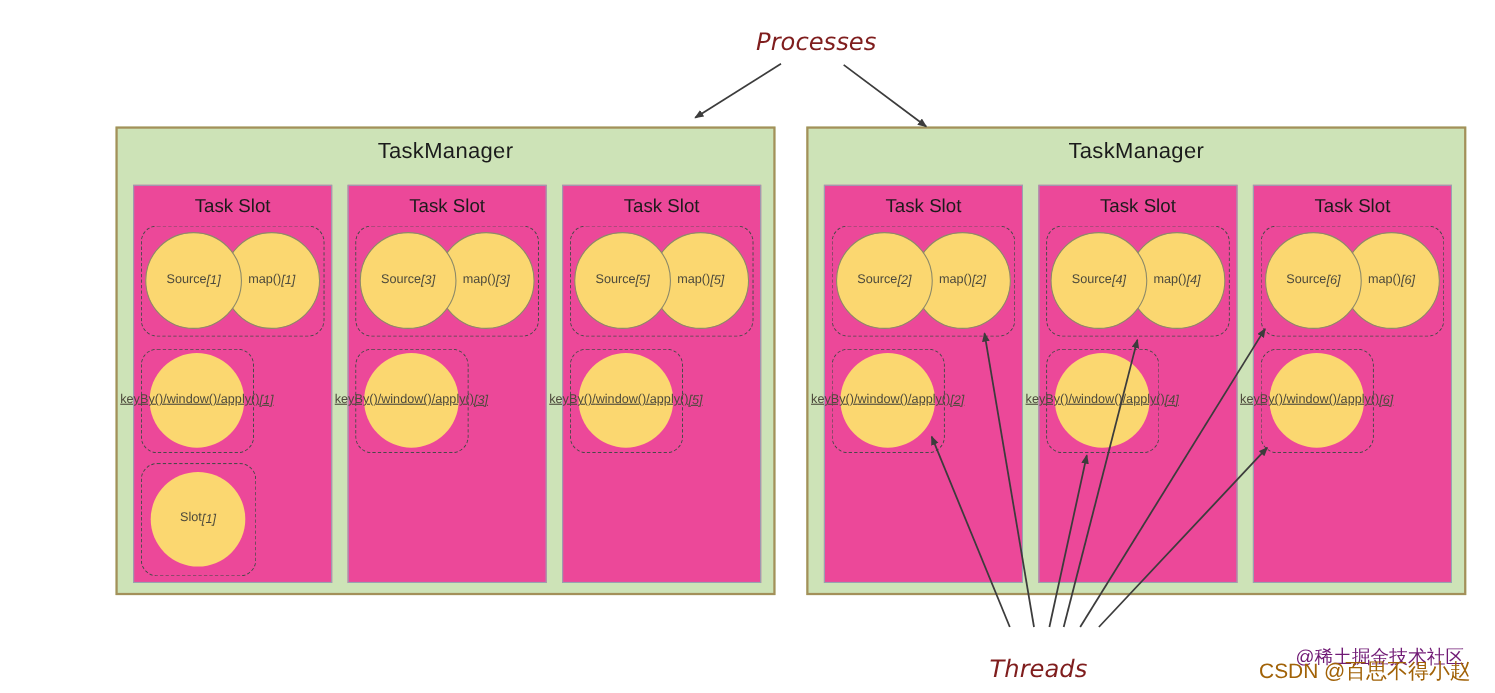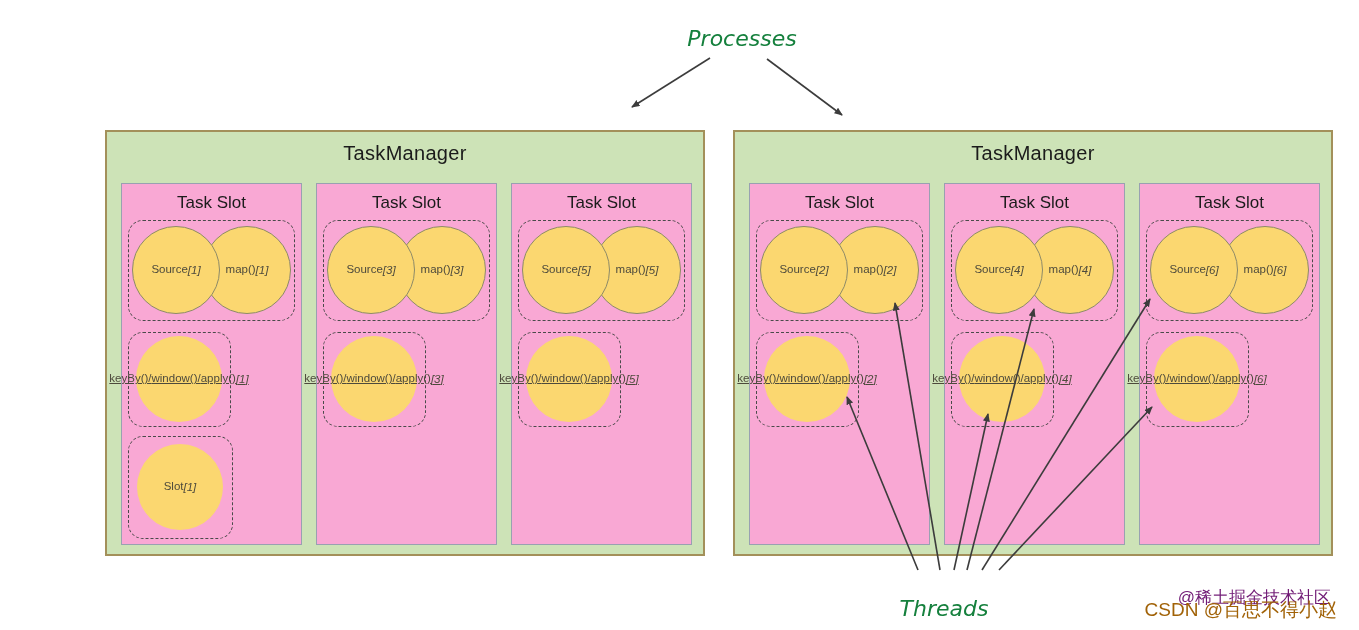--- a/index.html
+++ b/index.html
@@ -1,34 +1,34 @@
 <!DOCTYPE html>
 <html><head>
 <meta charset="utf-8">
 <style>
   html,body{margin:0;padding:0;background:#ffffff;}
   .canvas{position:relative;width:1359px;height:630px;background:#ffffff;overflow:hidden;
           font-family:"Liberation Sans","DejaVu Sans",sans-serif;}
 
   
   .flabel{position:absolute;font-family:"DejaVu Sans","Liberation Sans",sans-serif;
-          font-style:italic;font-size:22px;color:#15803d;text-align:center;}
+          font-style:italic;font-size:22px;color:#7f1d1d;text-align:center;}
   .processes{left:647px;top:26px;width:190px;}
   .threads{left:854px;top:596px;width:180px;font-style:italic;}
 
   
-  .tm{position:absolute;top:130px;width:600px;height:426px;background:#cde3b7;
+  .tm{position:absolute;top:115px;width:600px;height:426px;background:#cde3b7;
       border:2px solid #a3905a;box-sizing:border-box;}
   .tm-left{left:105px;}
   .tm-right{left:733px;}
   .tm-title{position:absolute;top:10px;left:0;width:100%;text-align:center;
             font-size:20px;color:#1b1b1b;letter-spacing:.3px;}
 
   
-  .slot{position:absolute;top:51px;width:181px;height:362px;background:#f9a8d4;
+  .slot{position:absolute;top:51px;width:181px;height:362px;background:#ec4899;
         border:1.5px solid #99a1b1;box-sizing:border-box;}
   .s1{left:14px;} .s2{left:209px;} .s3{left:404px;}
   .slot-title{position:absolute;top:9px;left:0;width:100%;text-align:center;
               font-size:17px;color:#1b1b1b;}
 
   
   .group{position:absolute;border:1.6px dashed #4a4a4a;border-radius:15px;box-sizing:border-box;}
   .g-pair{left:6px;top:36px;width:167px;height:101px;}
   .g-keyby{left:6px;top:148px;width:103px;height:95px;}
   .g-sink{left:6px;top:252px;width:105px;height:103px;}

